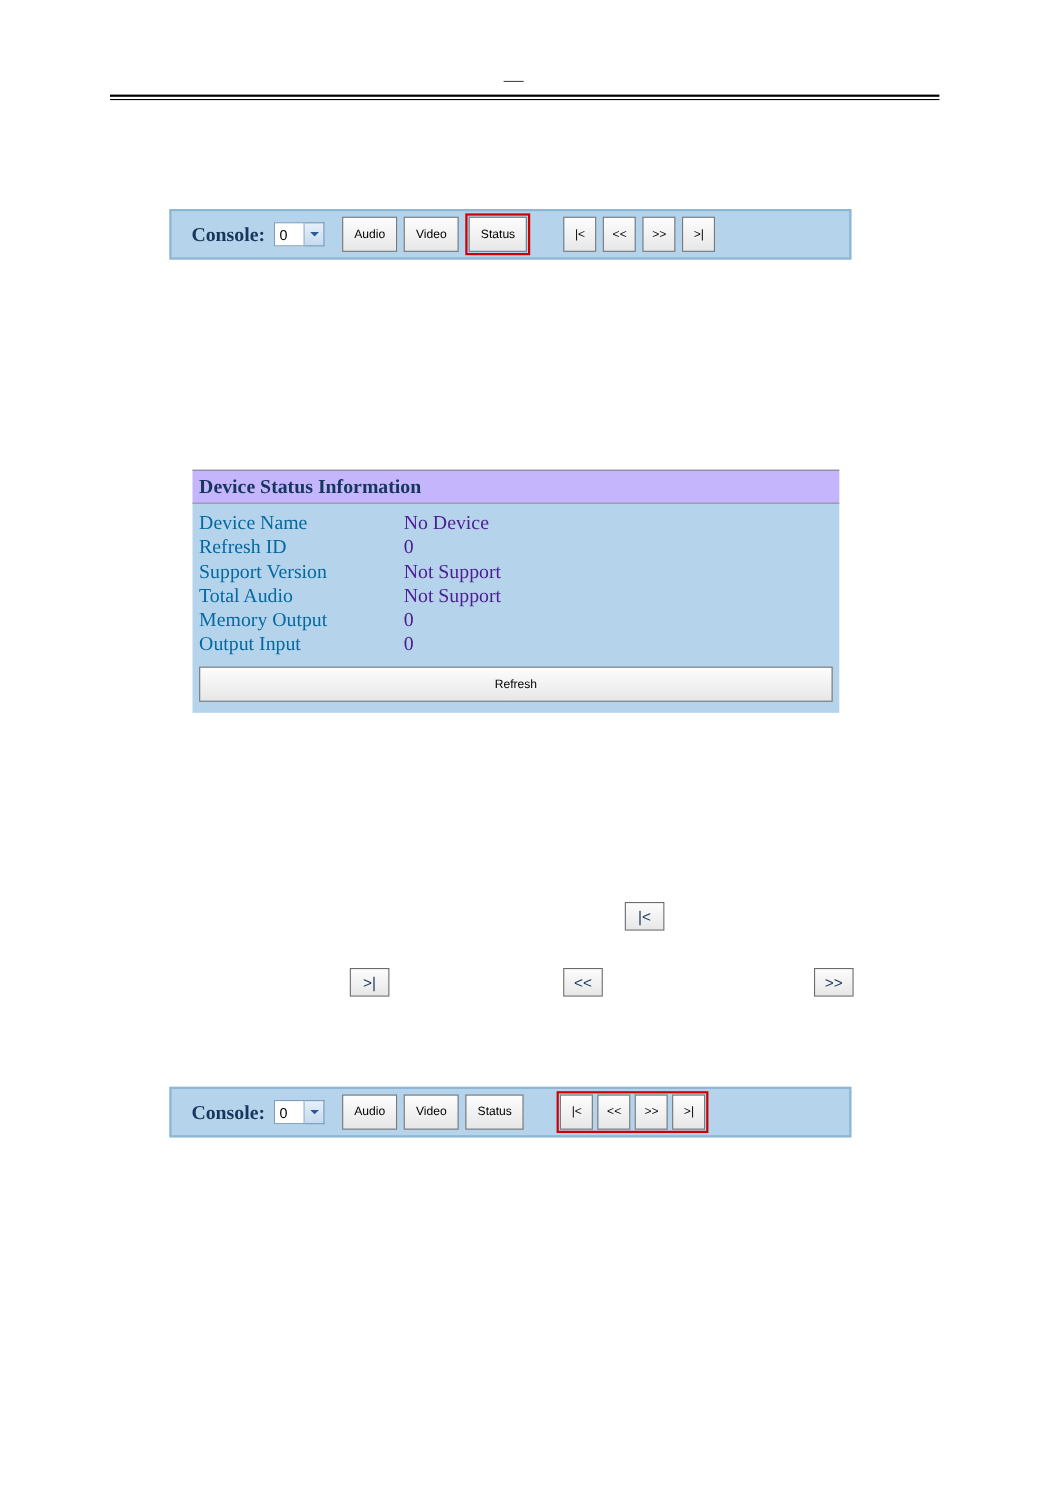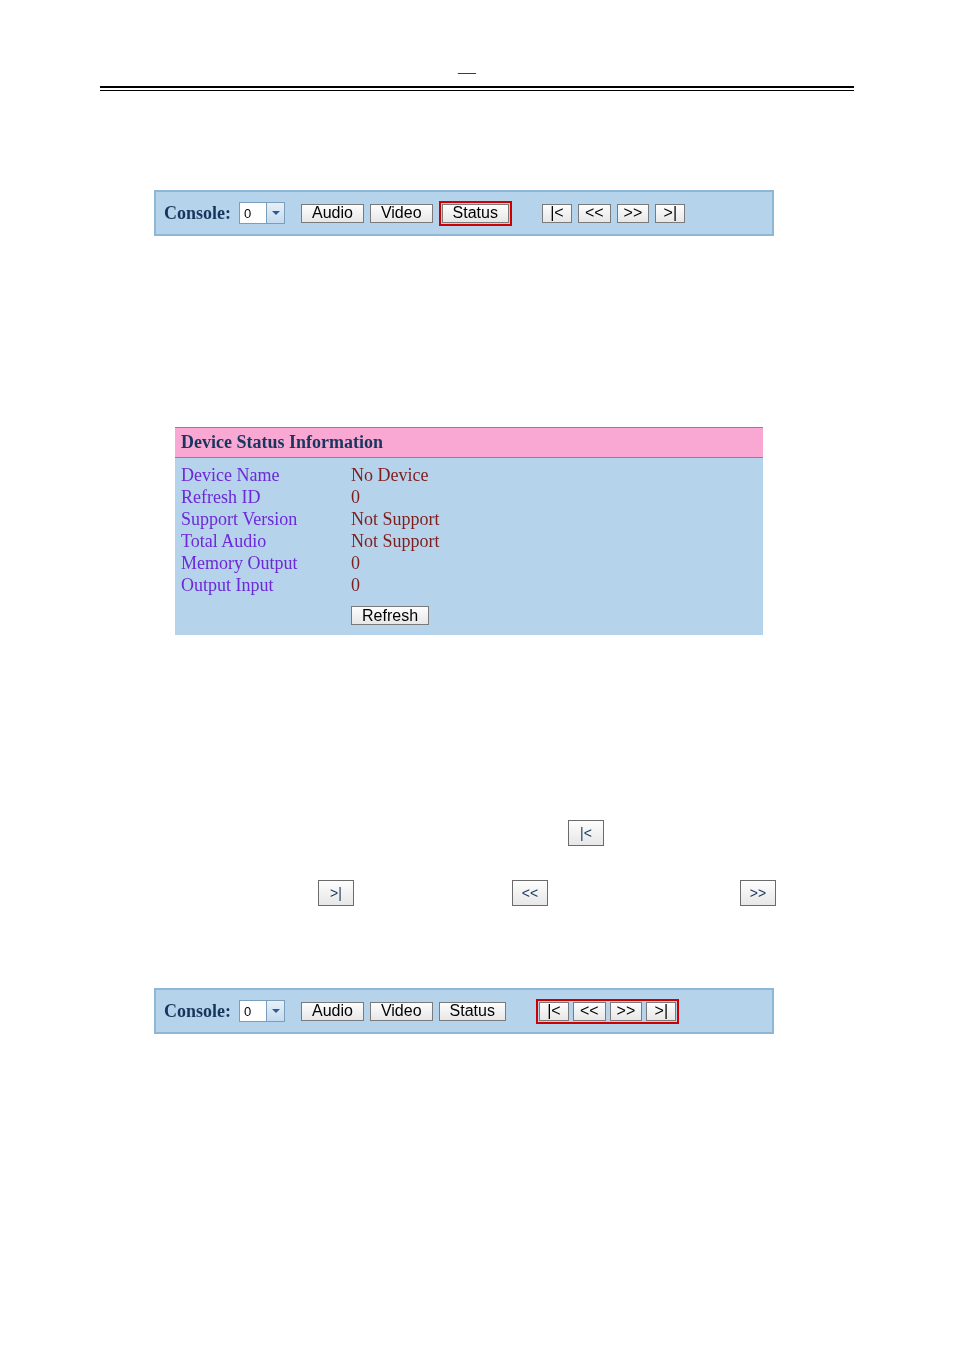--- a/index.html
+++ b/index.html
@@ -47,21 +47,21 @@
     }
     .console-bar.bar1 { top: 190px; width: 620px; }
     .console-bar.bar2 { top: 988px; width: 620px; }
 
     .console-label {
       font-family: "Times New Roman", Times, serif;
       font-weight: bold;
       color: #17365d;
       font-size: 18px;
       margin-right: 2px;
-      margin-left: 2px;
+      margin-left: 12px;
     }
 
     .select-wrap {
       display: inline-flex;
       align-items: stretch;
       height: 22px;
     }
     .select-field {
       background: #fff;
       border: 1px solid #7b9ebd;
@@ -78,25 +78,25 @@
       background: linear-gradient(#e8f0f8,#c4dbef);
       border: 1px solid #7b9ebd;
       border-left: none;
       display: inline-flex;
       align-items: center;
       justify-content: center;
     }
     .select-btn svg { width: 10px; height: 10px; }
 
     .ui-btn {
-      height: 19px;
+      height: 32px;
       background: linear-gradient(#fdfdfd,#e7e7e7);
       border: 1px solid #7a7a7a;
       font-family: Arial, sans-serif;
-      font-size: 16px;
+      font-size: 11px;
       color: #000;
       padding: 0 10px;
       display: inline-flex;
       align-items: center;
       justify-content: center;
       cursor: pointer;
       min-width: 50px;
     }
     .ui-btn.small { min-width: 30px; padding: 0 6px; }
 
@@ -109,44 +109,45 @@
 
     .gap { width: 18px; }
 
     .status-panel {
       position: absolute;
       top: 427px;
       left: 175px;
       width: 588px;
     }
     .status-header {
-      background: #f9a8d4;
+      background: #c4b5fd;
       border-top: 1px solid #888;
       border-bottom: 1px solid #888;
       font-family: "Times New Roman", Times, serif;
       font-weight: bold;
       color: #17365d;
       font-size: 18px;
       padding: 4px 6px;
     }
     .status-body {
       background: #b5d3ea;
       padding: 6px 6px 10px 6px;
     }
     .status-row {
       display: flex;
       font-family: "Times New Roman", Times, serif;
       font-size: 18px;
       line-height: 22px;
     }
-    .status-row .k { width: 170px; color: #6d28d9; }
-    .status-row .v { color: #7f1d1d; }
+    .status-row .k { width: 170px; color: #0369a1; }
+    .status-row .v { color: #4c1d95; margin-left: 16px; }
     .refresh-row {
       display: flex;
       margin-top: 10px;
+      flex-direction: column;
     }
     .refresh-row .spacer { width: 170px; }
 
     .floating-btn {
       position: absolute;
       height: 26px;
       background: linear-gradient(#fdfdfd,#e7e7e7);
       border: 1px solid #6b6b6b;
       font-family: Arial, sans-serif;
       font-size: 14px;

